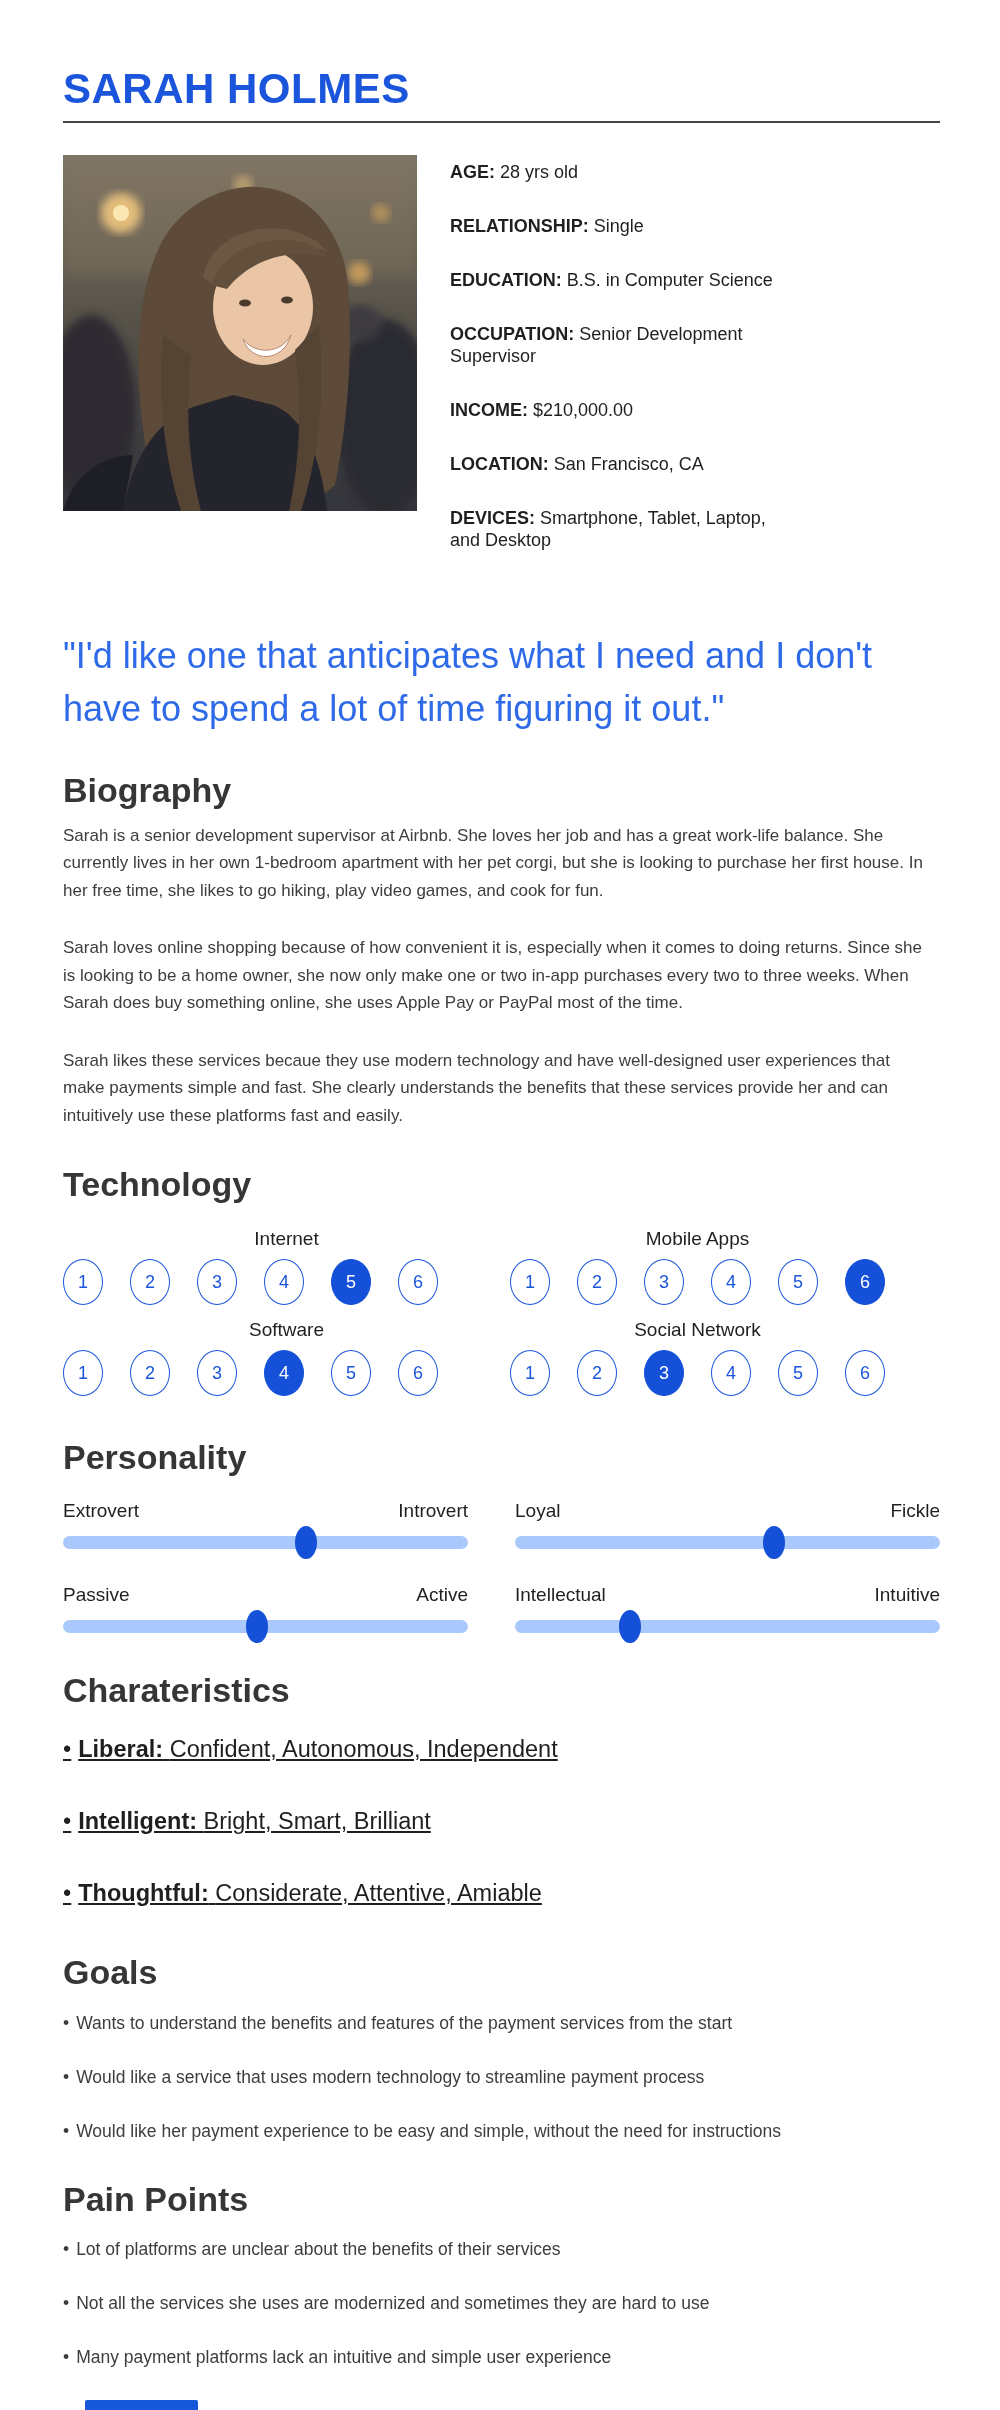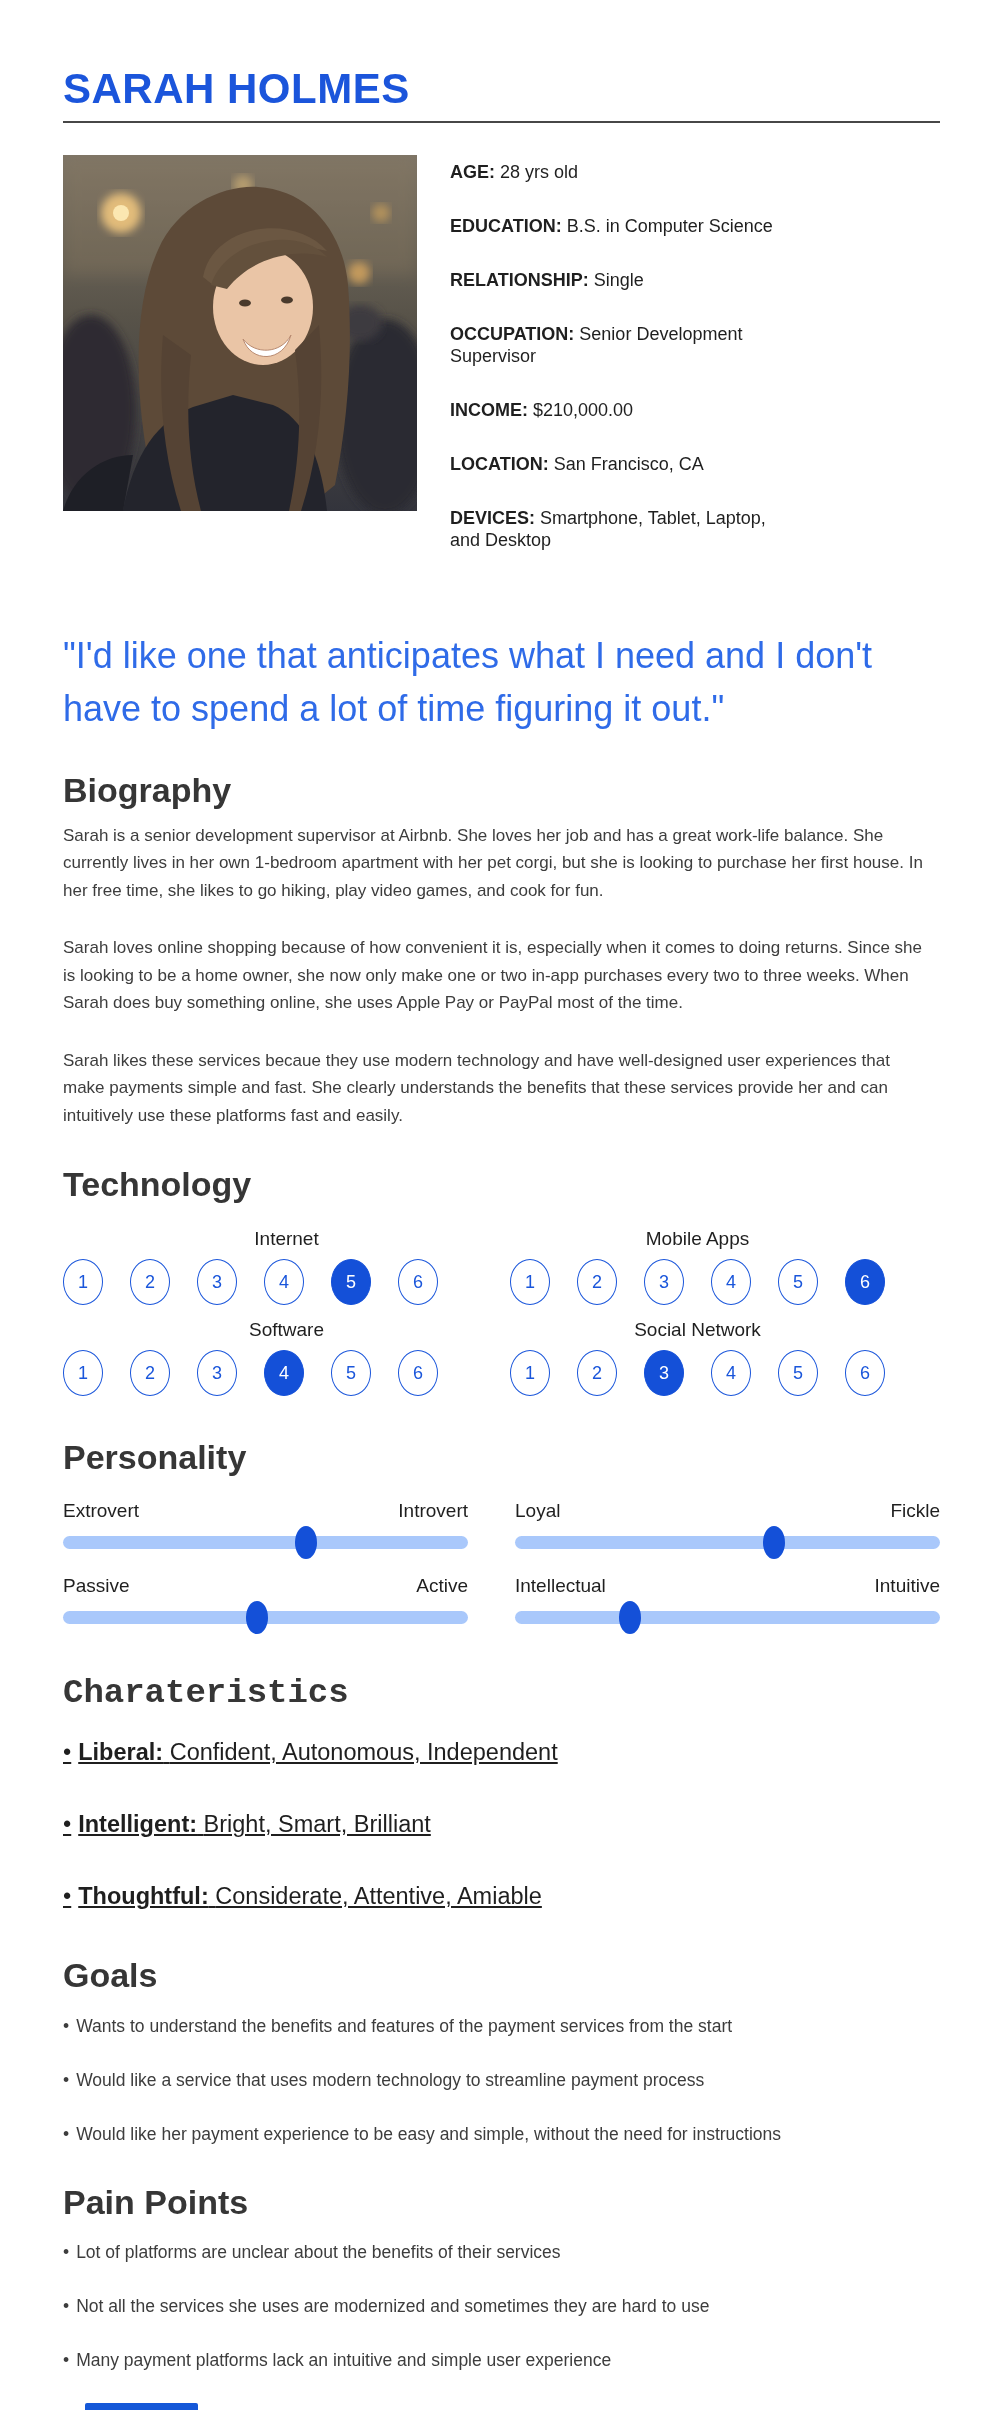--- a/index.html
+++ b/index.html
@@ -29,28 +29,28 @@
 
   .h-tech{margin-top:34px;}
   .tech-grid{display:grid;grid-template-columns:447px auto;row-gap:14px;margin-top:23px;text-align:center;}
   .tech-label{font-size:19px;color:#1f1f1f;margin-bottom:9px;}
   .circle-row{display:flex;gap:27px;}
   .circle{width:40px;height:46px;border-radius:50%;border:1.5px solid var(--circle-blue);
           color:var(--circle-blue);font-size:18px;display:flex;align-items:center;justify-content:center;background:#fff;}
   .circle.filled{background:var(--accent-blue);border-color:var(--accent-blue);color:#fff;}
 
   .h-pers{margin-top:40px;}
-  .pers-grid{display:grid;grid-template-columns:452px auto;row-gap:26px;margin-top:22px;}
+  .pers-grid{display:grid;grid-template-columns:452px auto;row-gap:35px;margin-top:22px;}
   .slider-group{width:405px;}
   .pers-grid .slider-group:nth-child(even){width:425px;}
   .slider-labels{display:flex;justify-content:space-between;font-size:19px;color:#1f1f1f;margin-bottom:14px;}
   .slider-track{position:relative;height:13px;border-radius:7px;background:var(--track-blue);}
   .slider-thumb{position:absolute;top:-10px;width:22px;height:33px;border-radius:50%;background:var(--accent-blue);margin-left:-11px;}
 
-  .h-char{margin-top:48px;font-family:Liberation Mono, monospace;}
+  .h-char{margin-top:36px;}
   .char-list{margin-top:24px;}
   .char-item{font-size:23.5px;line-height:28px;color:#1f1f1f;margin-bottom:44px;text-decoration:underline;}
   .char-item b{font-weight:bold;}
   .bullet{margin-right:7px;}
 
   .h-goals{margin-top:36px;}
   .plain-list{margin-top:16px;}
   .plain-item{font-size:17.5px;line-height:26px;color:var(--body-text);margin-bottom:28px;width:900px;}
 
   .h-pain{margin-top:34px;}
@@ -100,22 +100,22 @@
         <ellipse cx="224" cy="145" rx="6" ry="3.5" fill="#4a3a2c"></ellipse>
         <path d="M180 184 C192 200 218 199 228 180 C220 208 188 208 180 184 Z" fill="#ffffff" stroke="#b98a70" stroke-width="1"></path>
         <path d="M60 356 C70 300 95 265 130 252 L170 240 L210 250 C240 262 258 300 264 356 Z" fill="#23242c"></path>
         <path d="M0 356 C10 320 40 300 70 300 L60 356 Z" fill="#1e1f26"></path>
         <path d="M118 356 C100 300 95 240 100 180 L128 200 C122 260 126 310 138 356 Z" fill="#554334"></path>
         <path d="M238 356 C256 300 262 240 256 170 L232 195 C240 255 236 310 226 356 Z" fill="#554334"></path>
       </svg>
     </div>
     <div class="info" id="info-list">
         <div class="info-row"><b>AGE:</b> <span>28 yrs old</span></div>
+        <div class="info-row"><b>RELATIONSHIP:</b> <span>Single</span></div>
         <div class="info-row"><b>EDUCATION:</b> <span>B.S. in Computer Science</span></div>
-        <div class="info-row"><b>RELATIONSHIP:</b> <span>Single</span></div>
         <div class="info-row"><b>OCCUPATION:</b> <span>Senior Development Supervisor</span></div>
         <div class="info-row"><b>INCOME:</b> <span>$210,000.00</span></div>
         <div class="info-row"><b>LOCATION:</b> <span>San Francisco, CA</span></div>
         <div class="info-row"><b>DEVICES:</b> <span>Smartphone, Tablet, Laptop, and Desktop</span></div>
       </div>
   </div>
 
   <div class="quote">"I'd like one that anticipates what I need and I don't have to spend a lot of time figuring it out."</div>
 
   <h2 class="h-bio">Biography</h2>

